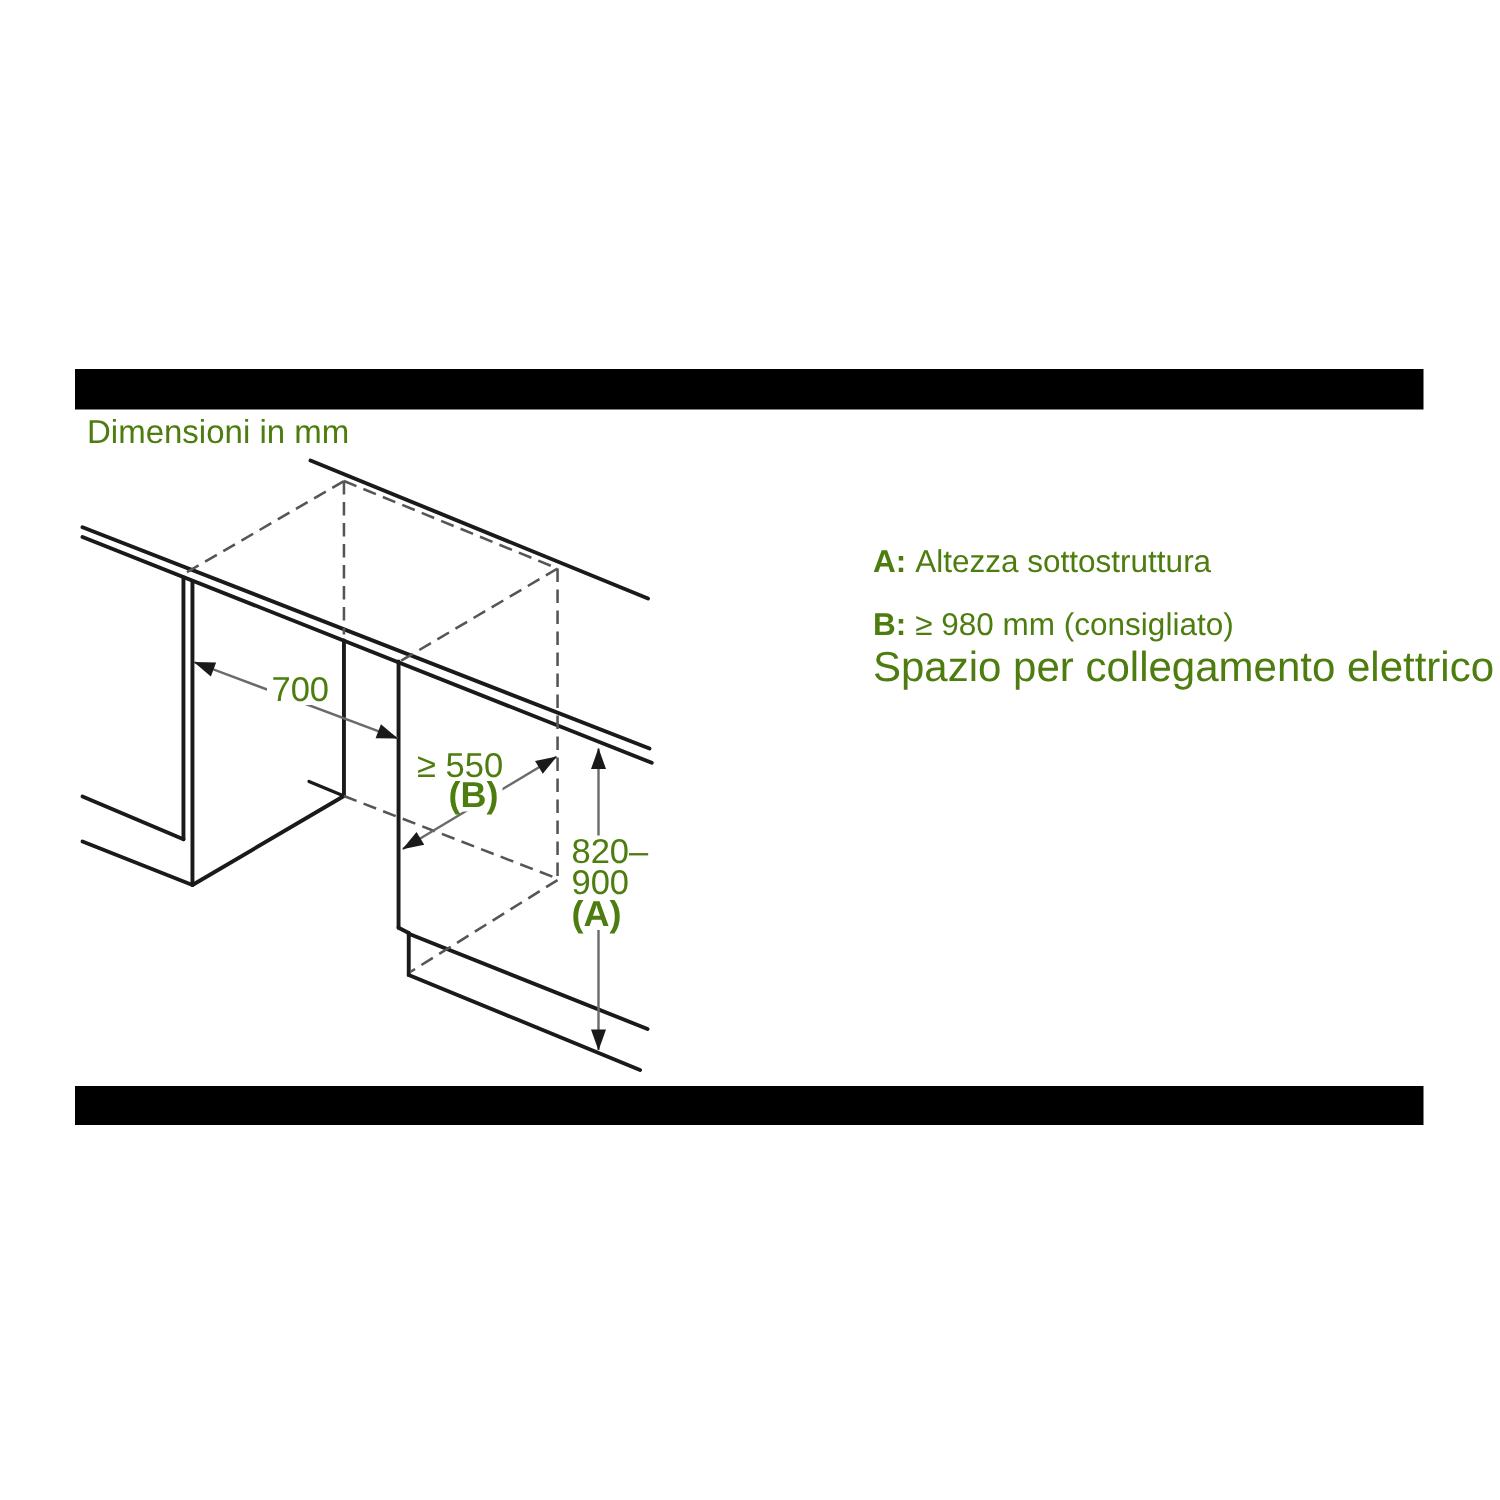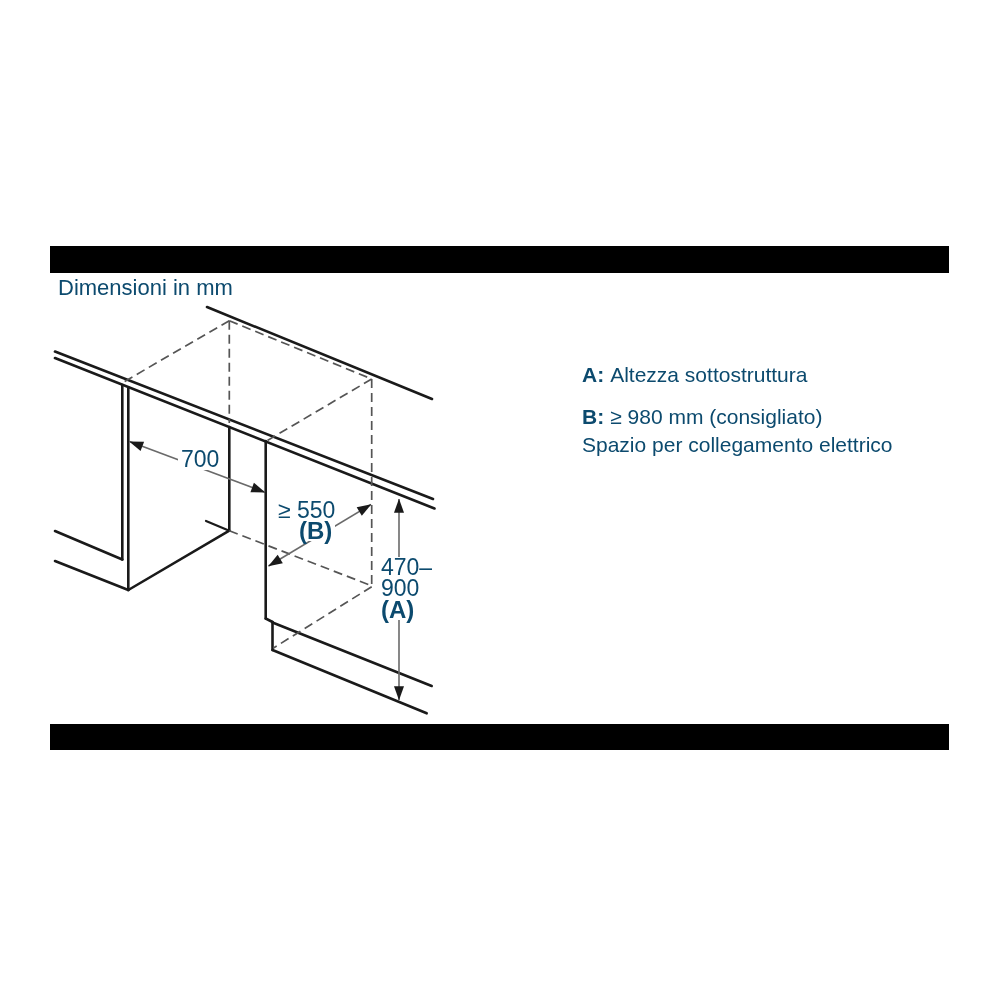--- a/index.html
+++ b/index.html
@@ -1,36 +1,36 @@
 <!DOCTYPE html>
 <html><head>
 <meta charset="utf-8">
 <style>
   html,body{margin:0;padding:0;}
   .page{
     position:relative;width:1000px;height:1000px;background:#ffffff;
-    font-family:"Liberation Sans","DejaVu Sans",sans-serif;color:#0c4a6e;overflow:hidden;
+    font-family:"Liberation Sans","DejaVu Sans",sans-serif;color:#4d7c0f;overflow:hidden;
   }
   .bar{position:absolute;left:50px;width:899px;background:#000;}
   .bar-top{top:246px;height:27px;}
   .bar-bottom{top:724px;height:26px;}
   .units-note{position:absolute;left:58px;top:276px;font-size:22px;line-height:24px;}
   .diagram-svg{position:absolute;left:0;top:0;}
   .dim-label{position:absolute;background:#fff;padding:0 3px;font-size:23px;line-height:21px;white-space:nowrap;}
   .dim-label .key-bold{font-weight:bold;font-size:24px;}
   #lbl-600{left:178px;top:449px;}
   #lbl-550{left:275px;top:500px;}
   #lbl-b{left:296px;top:520px;font-weight:bold;font-size:24px;}
   #lbl-a-block{left:378px;top:557px;}
   .legend{position:absolute;left:582px;top:0;width:380px;}
   .legend-line{position:absolute;left:0;font-size:21px;line-height:24px;white-space:nowrap;margin-top:36px;}
   .legend-line .key{font-weight:bold;margin-right:6px;}
   #legend-a{top:327px;}
   #legend-b{top:369px;}
-  .note-para{position:absolute;left:0;top:434px;font-size:21px;line-height:21px;white-space:nowrap;}
+  .note-para{position:absolute;left:0;top:434px;font-size:28px;line-height:21px;white-space:nowrap;}
 </style>
 </head>
 <body>
 
 <div class="page">
 
   <div class="bar bar-top"></div>
   <div class="bar bar-bottom"></div>
 
   <div class="units-note">Dimensioni in mm</div>
@@ -92,21 +92,21 @@
     </g>
   </svg>
 
   <div class="dim-label" id="lbl-600">700</div>
 
   <div class="dim-label" id="lbl-550">≥ 550</div>
 
   <div class="dim-label" id="lbl-b">(B)</div>
 
   <div class="dim-label" id="lbl-a-block">
-    <div>470–</div>
+    <div>820–</div>
     <div>900</div>
     <div class="key-bold">(A)</div>
   </div>
 
   <div class="legend">
     <div class="legend-line" id="legend-a">
       <span class="key">A:</span><span>Altezza sottostruttura</span>
     </div>
     <div class="legend-line" id="legend-b">
       <span class="key">B:</span><span>≥ 980 mm (consigliato)</span>

